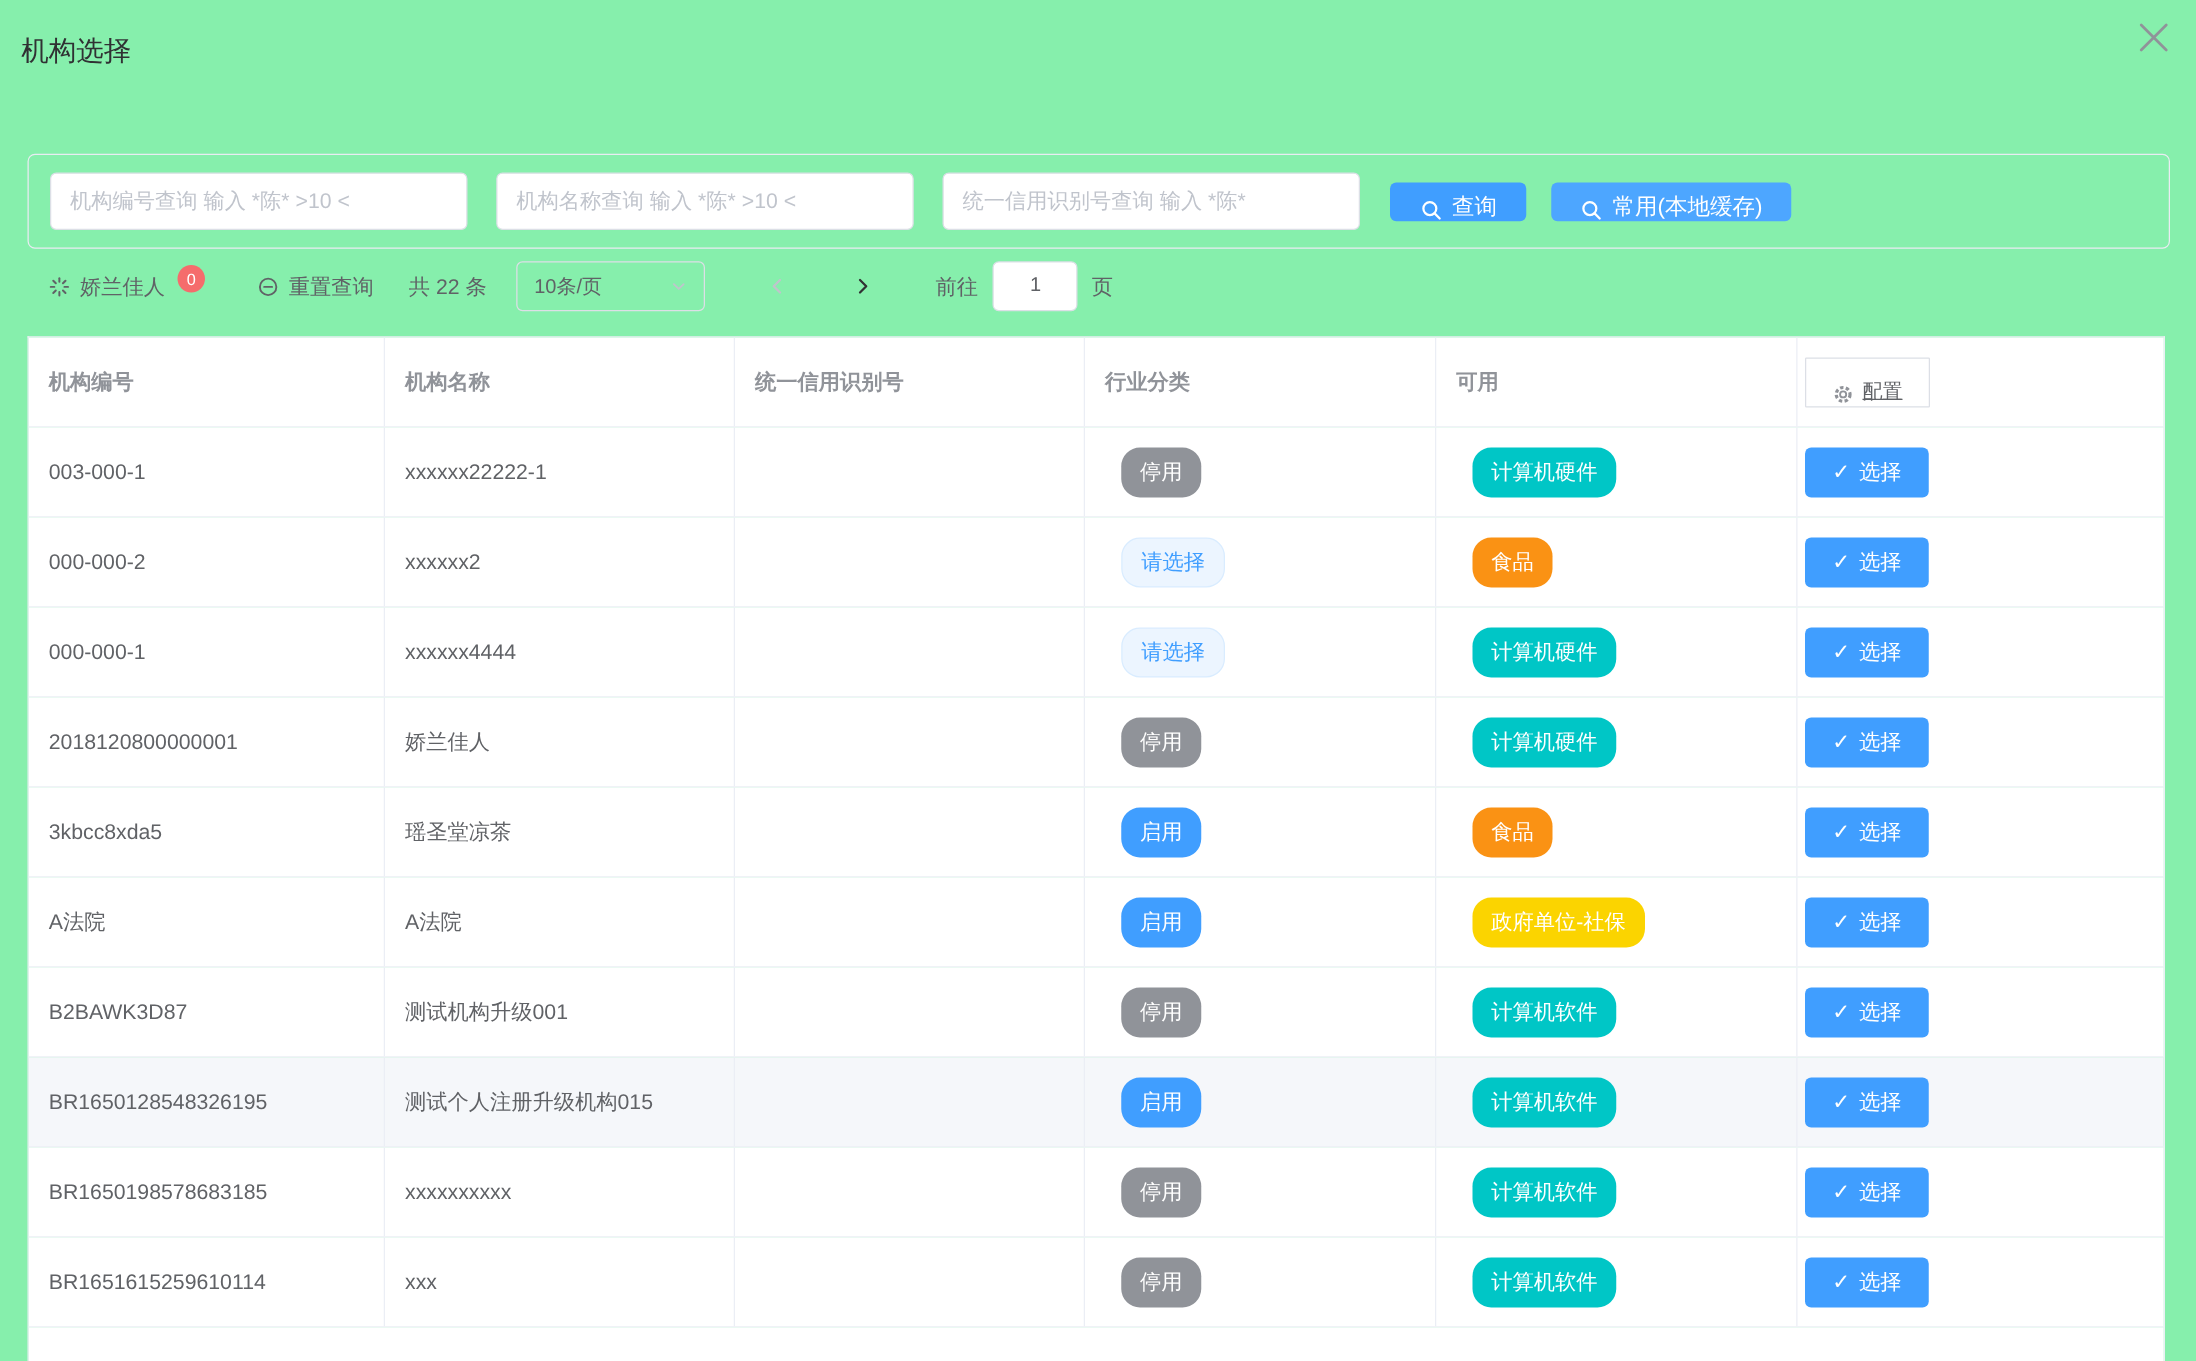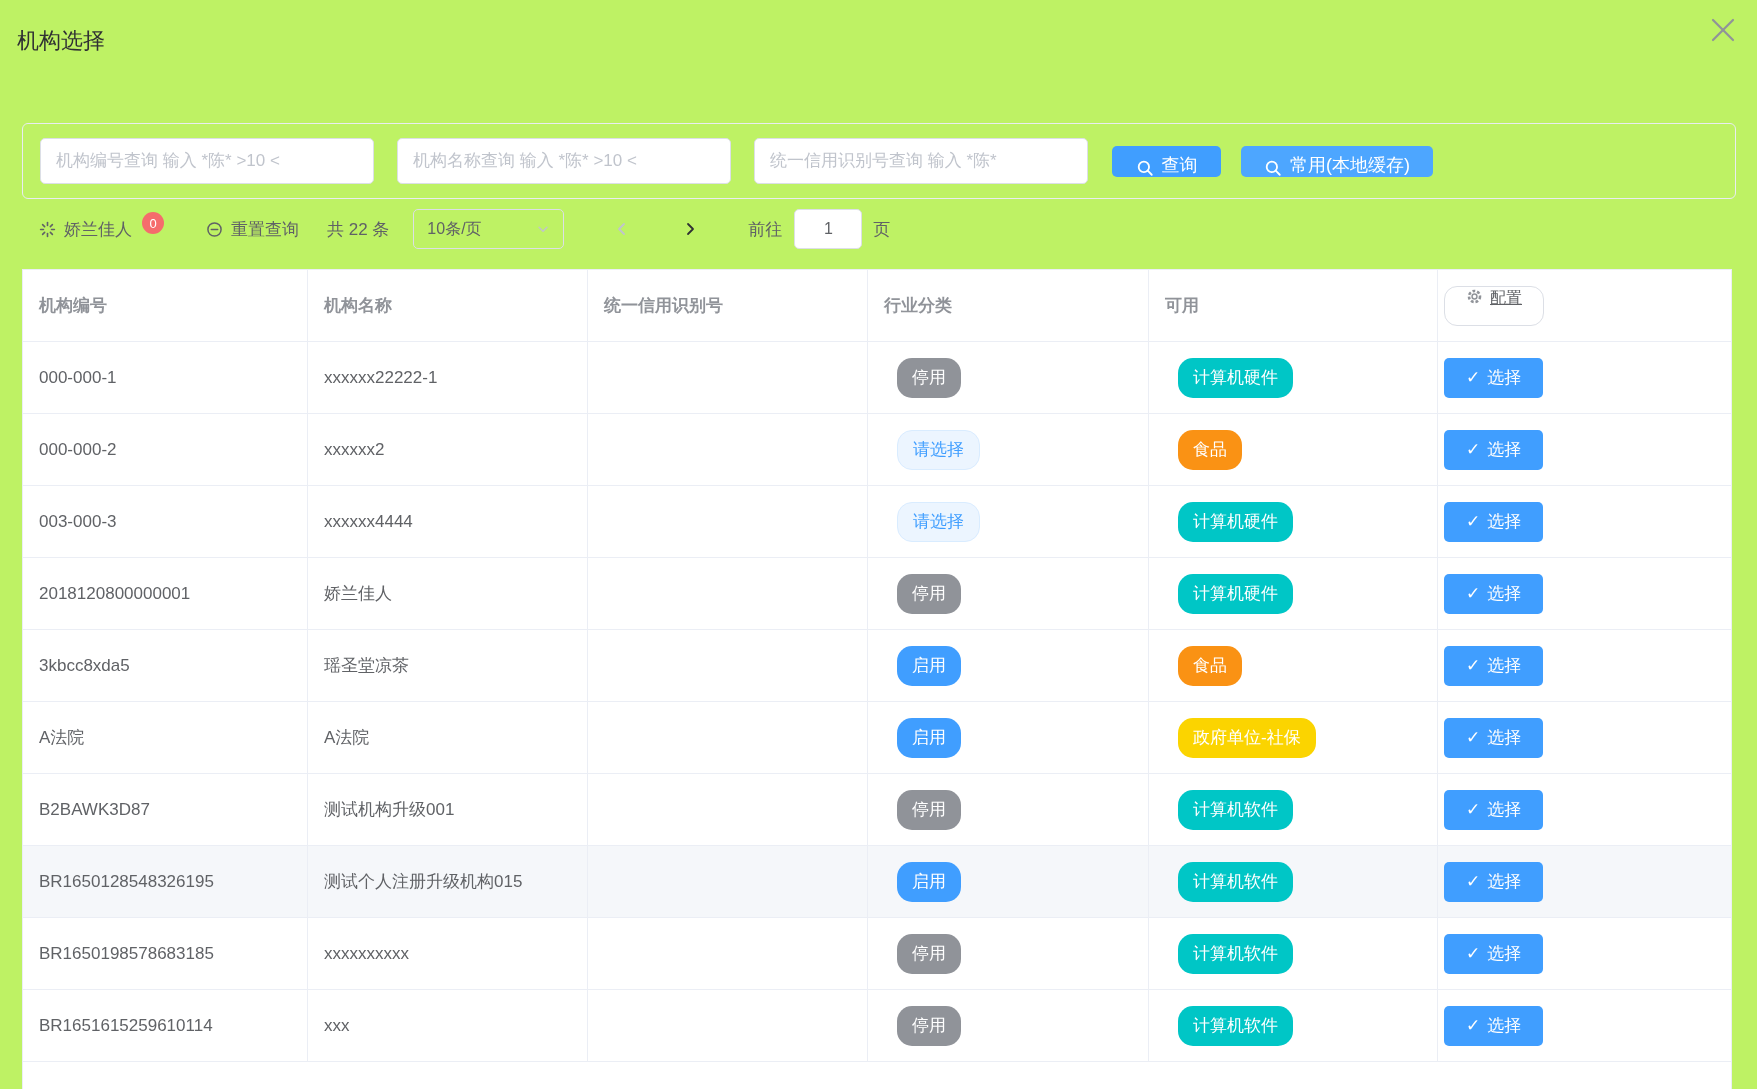--- a/index.html
+++ b/index.html
@@ -1,18 +1,18 @@
 <!DOCTYPE html>
 <html style="--primary: #409eff; --primary-light: #4da6ff; --teal: #00c6c6; --orange: #fa9214; --yellow: #fbd400; --gray-badge: #909399; --badge-red: #f56c6c; --plain-bg: #ecf5ff; --plain-text: #409eff; --plain-border: #d9ecff; --border: #dcdfe6; --table-border: #ebeef5; --text: #606266; --header-text: #909399; --title: #303133; --placeholder: #c0c4cc; --row-highlight: #f5f7fa;"><head>
 <meta charset="utf-8">
 <style>
   * { box-sizing: border-box; }
   html,body { margin:0; padding:0; background:#fff; }
   body { font-family:"Liberation Sans","DejaVu Sans",sans-serif; }
-  .page { position:relative; width:1757px; height:1089px; background:#bef264; overflow:hidden; }
+  .page { position:relative; width:1757px; height:1089px; background:#86efac; overflow:hidden; }
 
   
   .modal-title { position:absolute; left:17px; top:26px; font-size:22px; font-weight:500; color:var(--title,#303133); }
   .close-btn { position:absolute; right:16px; top:12px; width:36px; height:36px; display:flex; align-items:center; justify-content:center; cursor:pointer; }
 
   
   .search-panel { position:absolute; left:22px; top:123px; width:1714px; height:76px; border:1px solid #e9ecf2; border-radius:6px; display:flex; align-items:center; padding-left:17px; }
   .search-input { width:334px; height:46px; border:1px solid var(--border,#dcdfe6); border-radius:5px; padding:0 15px; font-size:17px; color:var(--text,#606266); outline:none; margin-right:23px; font-family:inherit; }
   .search-input::placeholder { color:var(--placeholder,#c0c4cc); }
   .btn-primary { height:31px; border:none; border-radius:5px; background:var(--primary,#409eff); color:#fff; font-size:18px; display:inline-flex; align-items:flex-end; justify-content:center; gap:8px; padding:0 22px; cursor:pointer; font-family:inherit; }
@@ -42,21 +42,21 @@
   .cell:last-child { border-right:none; }
   .thead .cell { color:var(--header-text,#909399); font-weight:700; font-size:17px; }
   .col-action { padding:0; }
 
   .badge { display:inline-flex; align-items:center; justify-content:center; height:40px; padding:0 15px; border-radius:15px; font-size:17px; color:#fff; margin-left:13px; }
   .badge-gray { background:var(--gray-badge,#909399); }
   .badge-blue { background:var(--primary,#409eff); }
   .badge-plain { background:var(--plain-bg,#ecf5ff); color:var(--plain-text,#409eff); border:1px solid var(--plain-border,#d9ecff); }
 
   .select-btn { margin-left:6px; width:99px; height:40px; border:none; border-radius:5px; background:var(--primary,#409eff); color:#fff; font-size:17px; display:inline-flex; align-items:center; justify-content:center; gap:7px; cursor:pointer; font-family:inherit; }
-  .config-btn { margin-left:6px; width:100px; height:40px; border:1px solid var(--border,#dcdfe6); border-radius:13px; background:#fff; color:var(--text,#606266); font-size:16px; font-weight:400; display:inline-flex; align-items:flex-start; justify-content:center; gap:7px; cursor:pointer; font-family:inherit;text-decoration:underline; }
+  .config-btn { margin-left:6px; width:100px; height:40px; border:1px solid var(--border,#dcdfe6); border-radius:1px; background:#fff; color:var(--text,#606266); font-size:16px; font-weight:400; display:inline-flex; align-items:flex-end; justify-content:center; gap:7px; cursor:pointer; font-family:inherit;text-decoration:underline; }
   .partial-row { height:27px; background:#fff; }
   .icon { display:inline-flex; align-items:center; justify-content:center; }
 </style>
 </head>
 <body>
 
 <div class="page">
 
   <div class="modal-title">机构选择</div>
 
@@ -160,69 +160,69 @@
                 <circle cx="8" cy="8" r="2.3" fill="none" stroke="#909399" stroke-width="1.4"></circle>
               </svg>
             </span>
           <span>配置</span>
         </button>
       </div>
     </div>
     <div id="tbody">
   <div class="trow">
     <div class="cell">
+            <span class="rt-code">003-000-1</span>
+          </div>
+    <div class="cell">
+            <span class="rt-name">xxxxxx22222-1</span>
+          </div>
+    <div class="cell">
+            <span class="rt-credit"></span>
+          </div>
+    <div class="cell">
+            <span class="badge rt-status badge-gray">停用</span>
+          </div>
+    <div class="cell">
+            <span class="badge rt-industry" style="background: rgb(0, 198, 198);">计算机硬件</span>
+          </div>
+    <div class="cell col-action">
+      <button class="select-btn">
+        <span class="rt-check">✓</span>
+        <span class="rt-select-label">选择</span>
+      </button>
+    </div>
+  </div>
+
+  <div class="trow">
+    <div class="cell">
+            <span class="rt-code">000-000-2</span>
+          </div>
+    <div class="cell">
+            <span class="rt-name">xxxxxx2</span>
+          </div>
+    <div class="cell">
+            <span class="rt-credit"></span>
+          </div>
+    <div class="cell">
+            <span class="badge rt-status badge-plain">请选择</span>
+          </div>
+    <div class="cell">
+            <span class="badge rt-industry" style="background: rgb(250, 146, 20);">食品</span>
+          </div>
+    <div class="cell col-action">
+      <button class="select-btn">
+        <span class="rt-check">✓</span>
+        <span class="rt-select-label">选择</span>
+      </button>
+    </div>
+  </div>
+
+  <div class="trow">
+    <div class="cell">
             <span class="rt-code">000-000-1</span>
-          </div>
-    <div class="cell">
-            <span class="rt-name">xxxxxx22222-1</span>
-          </div>
-    <div class="cell">
-            <span class="rt-credit"></span>
-          </div>
-    <div class="cell">
-            <span class="badge rt-status badge-gray">停用</span>
-          </div>
-    <div class="cell">
-            <span class="badge rt-industry" style="background: rgb(0, 198, 198);">计算机硬件</span>
-          </div>
-    <div class="cell col-action">
-      <button class="select-btn">
-        <span class="rt-check">✓</span>
-        <span class="rt-select-label">选择</span>
-      </button>
-    </div>
-  </div>
-
-  <div class="trow">
-    <div class="cell">
-            <span class="rt-code">000-000-2</span>
-          </div>
-    <div class="cell">
-            <span class="rt-name">xxxxxx2</span>
-          </div>
-    <div class="cell">
-            <span class="rt-credit"></span>
-          </div>
-    <div class="cell">
-            <span class="badge rt-status badge-plain">请选择</span>
-          </div>
-    <div class="cell">
-            <span class="badge rt-industry" style="background: rgb(250, 146, 20);">食品</span>
-          </div>
-    <div class="cell col-action">
-      <button class="select-btn">
-        <span class="rt-check">✓</span>
-        <span class="rt-select-label">选择</span>
-      </button>
-    </div>
-  </div>
-
-  <div class="trow">
-    <div class="cell">
-            <span class="rt-code">003-000-3</span>
           </div>
     <div class="cell">
             <span class="rt-name">xxxxxx4444</span>
           </div>
     <div class="cell">
             <span class="rt-credit"></span>
           </div>
     <div class="cell">
             <span class="badge rt-status badge-plain">请选择</span>
           </div>

